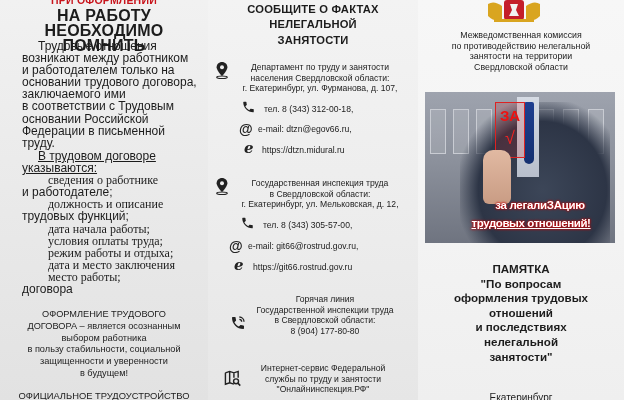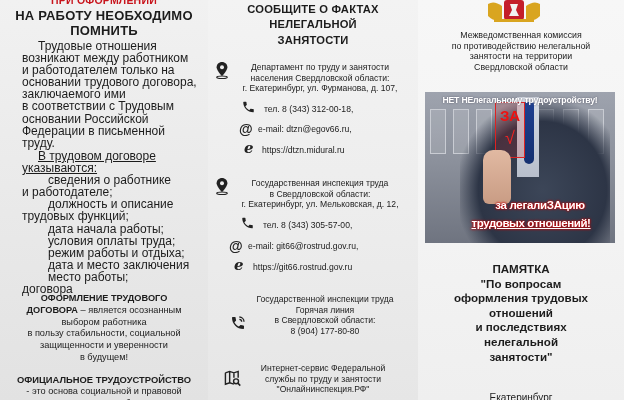--- a/index.html
+++ b/index.html
@@ -15,28 +15,28 @@
     background: linear-gradient(180deg, #f1f1f1 0%, #e8e8e8 60%, #e2e2e2 100%); }
   #middle { left: 208px; width: 210px;
     background: linear-gradient(180deg, #f3f3f3 0%, #ececec 60%, #e6e6e6 100%); }
   #right { left: 418px; width: 206px;
     background: linear-gradient(180deg, #f7f7f7 0%, #f3f3f3 60%, #efefef 100%); }
 
   
   .l-red { position: absolute; top: -6px; left: 0; width: 208px; text-align: center;
     color: #c8141c; font-weight: bold; font-size: 10.5px; letter-spacing: 0.2px; }
   .l-head { position: absolute; top: 8px; left: 0; width: 208px; text-align: center;
-    font-weight: bold; font-size: 13px; line-height: 15px; letter-spacing: 0.2px; }
+    font-weight: bold; font-size: 16px; line-height: 15px; letter-spacing: 0.2px; }
   .l-body { position: absolute; left: 22px; width: 186px; font-size: 12px; line-height: 12.1px; }
   .ind1 { padding-left: 16px; }
-  .ind2 { padding-left: 26px; }
+  .ind2 { padding-left: 26px; font-family: Liberation Serif, serif; }
   .u { text-decoration: underline; }
   .l-center { position: absolute; left: 0; width: 208px; text-align: center;
     font-size: 9.2px; line-height: 11.8px; }
-  .b { font-weight: bold; }
+  .b { font-weight: normal; margin-top: 16px; }
 
   
   .m-title { position: absolute; top: 2px; left: 0; width: 210px; text-align: center;
     font-weight: bold; font-size: 11.2px; line-height: 15.4px; letter-spacing: 0.2px; }
   .m-text { position: absolute; font-size: 8.6px; line-height: 10.6px; text-align: center; }
   .m-line { position: absolute; font-size: 8.6px; line-height: 11px; white-space: nowrap; }
   .icon { position: absolute; display: block; }
 
   
   .emblem { position: absolute; left: 484px; top: 0; width: 60px; height: 22px; }
@@ -171,22 +171,22 @@
   <div class="icon" style="left:21px;top:239px;font-size:14px;font-weight:bold;line-height:14px;color:#222;">@</div>
   <div class="m-line" style="left:40px;top:241px;">e-mail: git66@rostrud.gov.ru,</div>
   <div class="icon" style="left:26px;top:258px;font-size:15px;font-weight:bold;font-style:italic;line-height:14px;color:#222;font-family:'DejaVu Serif',serif;">e</div>
   <div class="m-line" style="left:45px;top:262px;">https://git66.rostrud.gov.ru</div>
 
   <svg class="icon" style="left:22px;top:315px;" width="16" height="16" viewBox="0 0 24 24">
     <path d="M6.6 10.8c1.4 2.8 3.8 5.1 6.6 6.6l2.2-2.2c.3-.3.7-.4 1-.2 1.1.4 2.3.6 3.6.6.6 0 1 .4 1 1V20c0 .6-.4 1-1 1C10.6 21 3 13.4 3 4c0-.6.4-1 1-1h3.5c.6 0 1 .4 1 1 0 1.3.2 2.5.6 3.6.1.3 0 .7-.2 1z" fill="#222"></path>
     <path d="M14 3a7 7 0 0 1 7 7M14 6.5a3.5 3.5 0 0 1 3.5 3.5" fill="none" stroke="#222" stroke-width="2"></path>
   </svg>
   <div class="m-text" style="left:24px;top:294px;width:186px;">
+    <div>Горячая линия</div>
     <div>Государственной инспекции труда</div>
-    <div>Горячая линия</div>
     <div>в Свердловской области:</div>
     <div>8 (904) 177-80-80</div>
   </div>
 
   <svg class="icon" style="left:16px;top:370px;" width="17" height="17" viewBox="0 0 24 24">
     <path d="M2 4l6-2 6 2 6-2v9M2 4v16l6-2 6 2M8 2v16M14 4v7" fill="none" stroke="#222" stroke-width="2"></path>
     <circle cx="17" cy="16" r="3.5" fill="none" stroke="#222" stroke-width="2"></circle>
     <path d="M19.5 18.5L23 22" stroke="#222" stroke-width="2.2"></path>
   </svg>
   <div class="m-text" style="left:30px;top:363px;width:170px;">
@@ -220,21 +220,20 @@
   <div class="tile" style="left:113px;"></div>
   <div class="tile" style="left:138px;"></div>
   <div class="tile" style="left:163px;"></div>
   <div class="suit"></div>
   <div class="shirt"></div>
   <div class="tie"></div>
   <div class="za-box"></div>
   <div class="za-text">ЗА</div>
   <div class="za-check">√</div>
   <div class="hand"></div>
-  <div class="top-txt">НЕТ НЕлегальному трудоустройству!</div>
   <div class="bot1">за легалиЗАцию</div>
   <div class="bot2">трудовых отношений!</div>
 </div>
 
 <div class="r-title">
   <div>ПАМЯТКА</div>
   <div>"По вопросам</div>
   <div>оформления трудовых</div>
   <div>отношений</div>
   <div>и последствиях</div>

